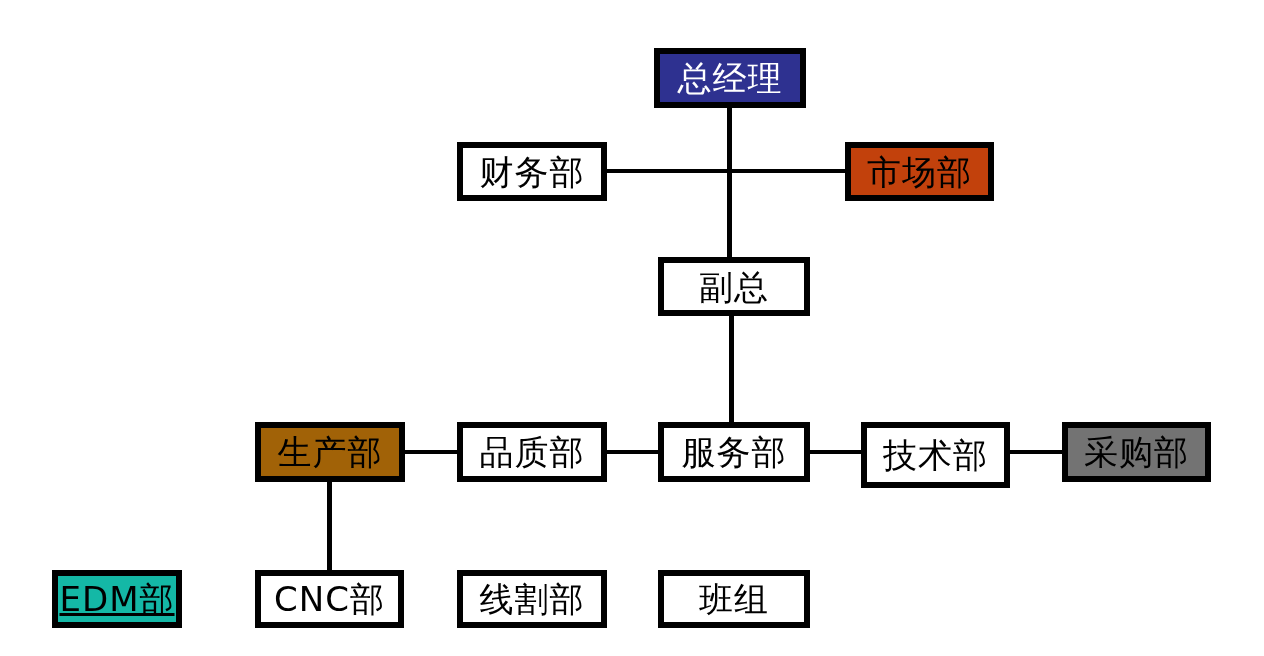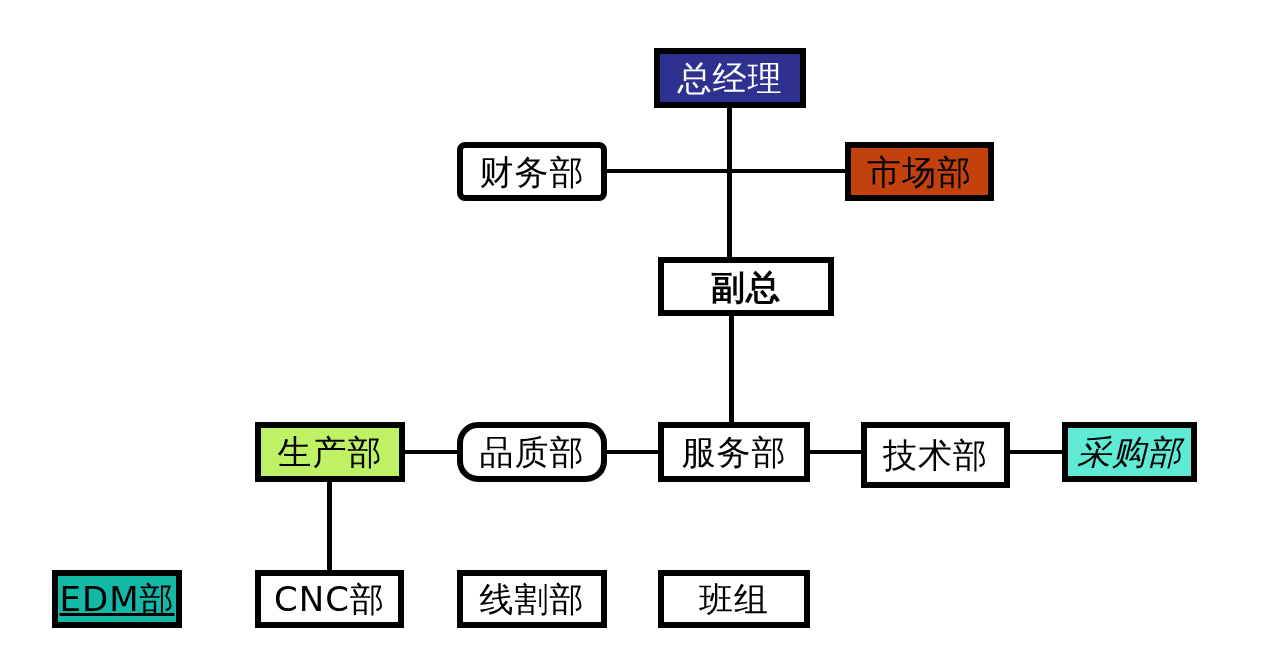--- a/index.html
+++ b/index.html
@@ -52,25 +52,25 @@
 <div id="org-chart" style="background: rgb(255, 255, 255);">
     <div class="connector v" style="background: rgb(0, 0, 0); left: 727px; top: 108px; width: 5px; height: 149px;"></div>
     <div class="connector h thin" style="background: rgb(0, 0, 0); left: 606px; top: 169px; width: 240px; height: 4px;"></div>
     <div class="connector v" style="background: rgb(0, 0, 0); left: 729px; top: 315px; width: 5px; height: 108px;"></div>
     <div class="connector h thin" style="background: rgb(0, 0, 0); left: 404px; top: 450px; width: 54px; height: 4px;"></div>
     <div class="connector h thin" style="background: rgb(0, 0, 0); left: 606px; top: 450px; width: 53px; height: 4px;"></div>
     <div class="connector h thin" style="background: rgb(0, 0, 0); left: 809px; top: 450px; width: 53px; height: 4px;"></div>
     <div class="connector h thin" style="background: rgb(0, 0, 0); left: 1009px; top: 450px; width: 54px; height: 4px;"></div>
     <div class="connector v" style="background: rgb(0, 0, 0); left: 327px; top: 481px; width: 5px; height: 90px;"></div>
     <div class="node highlight" style="left: 654px; top: 48px; width: 152px; height: 60px; border-color: rgb(0, 0, 0); background: rgb(46, 49, 144); color: rgb(255, 255, 255);">总经理</div>
-    <div class="node" style="left: 457px; top: 142px; width: 150px; height: 59px; border-color: rgb(0, 0, 0); background: rgb(255, 255, 255); border-radius: 8px;">财务部</div>
+    <div class="node" style="left: 457px; top: 142px; width: 150px; height: 59px; border-color: rgb(0, 0, 0); background: rgb(255, 255, 255);">财务部</div>
     <div class="node" style="left: 845px; top: 142px; width: 149px; height: 59px; border-color: rgb(0, 0, 0); background: #c2410c;">市场部</div>
-    <div class="node" style="left: 658px; top: 257px; width: 176px; height: 59px; border-color: rgb(0, 0, 0); background: rgb(255, 255, 255); font-weight: bold;">副总</div>
-    <div class="node" style="left: 255px; top: 422px; width: 150px; height: 60px; border-color: rgb(0, 0, 0); background: #bef264;">生产部</div>
-    <div class="node" style="left: 457px; top: 422px; width: 150px; height: 60px; border-color: rgb(0, 0, 0); background: rgb(255, 255, 255); border-radius: 21px;">品质部</div>
+    <div class="node" style="left: 658px; top: 257px; width: 152px; height: 59px; border-color: rgb(0, 0, 0); background: rgb(255, 255, 255);">副总</div>
+    <div class="node" style="left: 255px; top: 422px; width: 150px; height: 60px; border-color: rgb(0, 0, 0); background: #a16207;">生产部</div>
+    <div class="node" style="left: 457px; top: 422px; width: 150px; height: 60px; border-color: rgb(0, 0, 0); background: rgb(255, 255, 255);">品质部</div>
     <div class="node" style="left: 658px; top: 422px; width: 152px; height: 60px; border-color: rgb(0, 0, 0); background: rgb(255, 255, 255); text-align: center;">服务部</div>
     <div class="node" style="left: 861px; top: 422px; width: 149px; height: 66px; border-color: rgb(0, 0, 0); background: rgb(255, 255, 255);">技术部</div>
-    <div class="node" style="left: 1062px; top: 422px; width: 135px; height: 60px; border-color: rgb(0, 0, 0); background: #5eead4; font-style: italic;">采购部</div>
+    <div class="node" style="left: 1062px; top: 422px; width: 149px; height: 60px; border-color: rgb(0, 0, 0); background: #737373;">采购部</div>
     <div class="node" style="left: 52px; top: 570px; width: 130px; height: 58px; border-color: rgb(0, 0, 0); background: #14b8a6; text-decoration: underline;">EDM部</div>
     <div class="node" style="left: 255px; top: 570px; width: 149px; height: 58px; border-color: rgb(0, 0, 0); background: rgb(255, 255, 255);">CNC部</div>
     <div class="node" style="left: 658px; top: 570px; width: 152px; height: 58px; border-color: rgb(0, 0, 0); background: rgb(255, 255, 255);">班组</div>
     <div class="node" style="left: 457px; top: 570px; width: 150px; height: 58px; border-color: rgb(0, 0, 0); background: rgb(255, 255, 255);">线割部</div>
   </div>
 
 </body></html>

